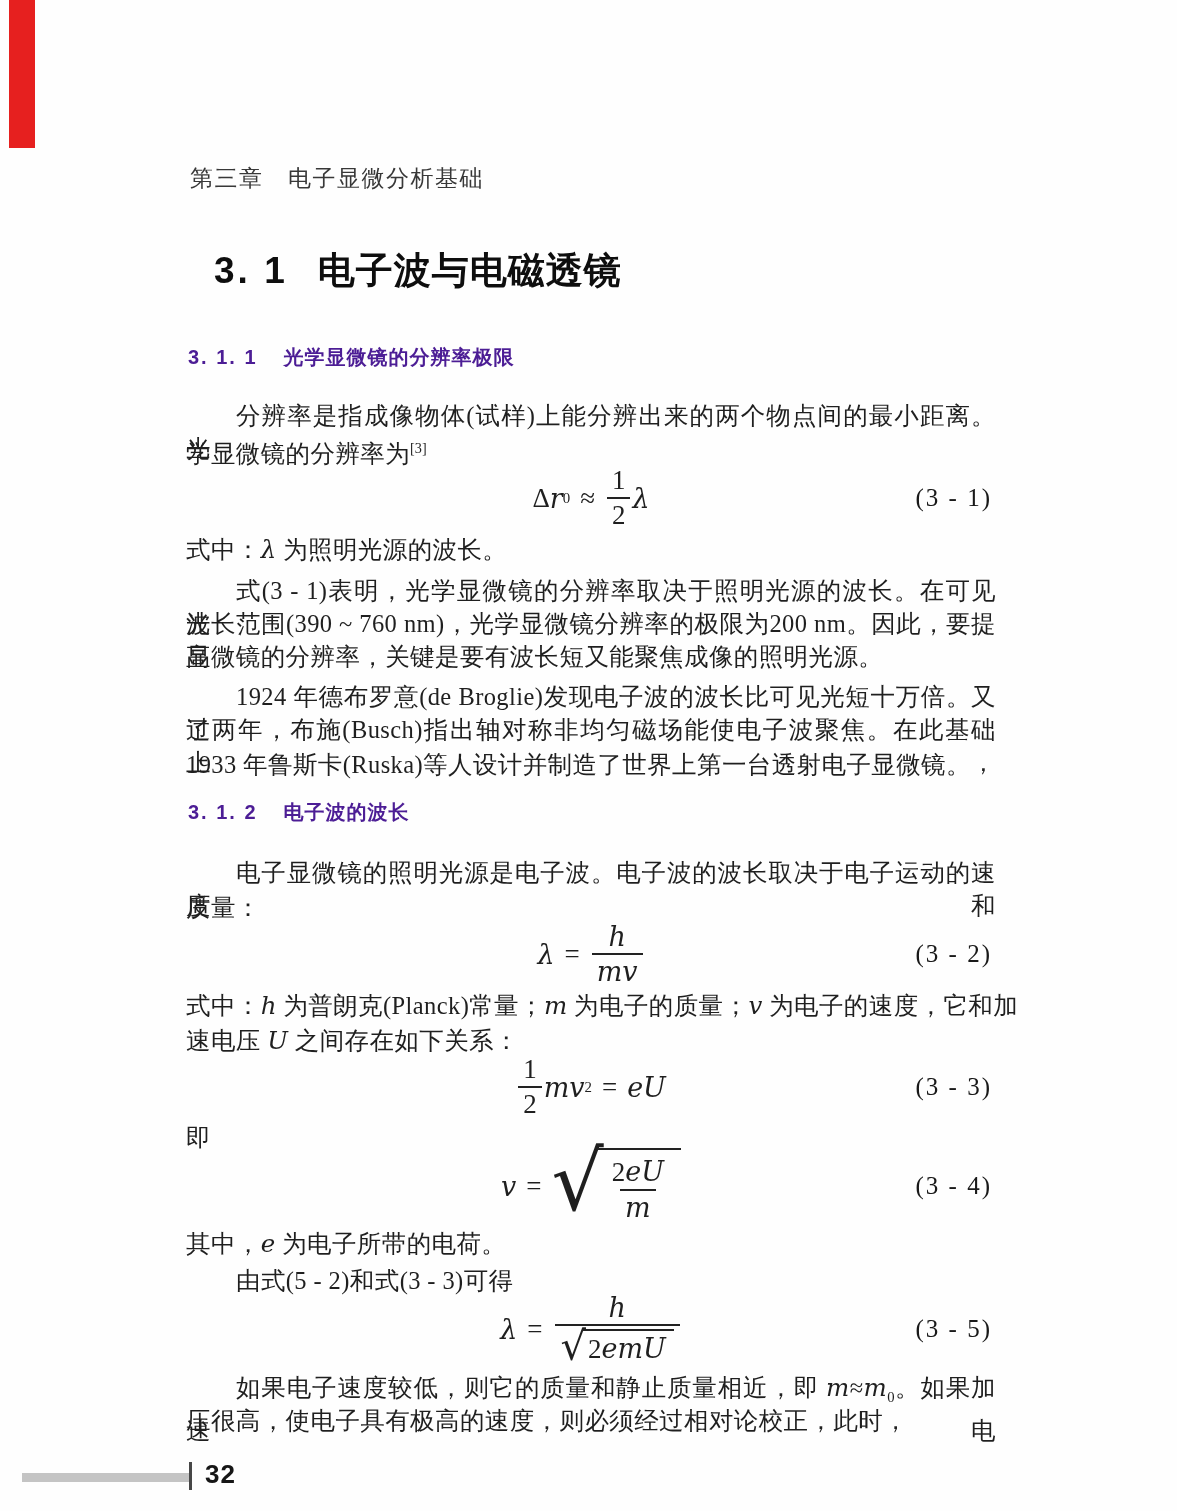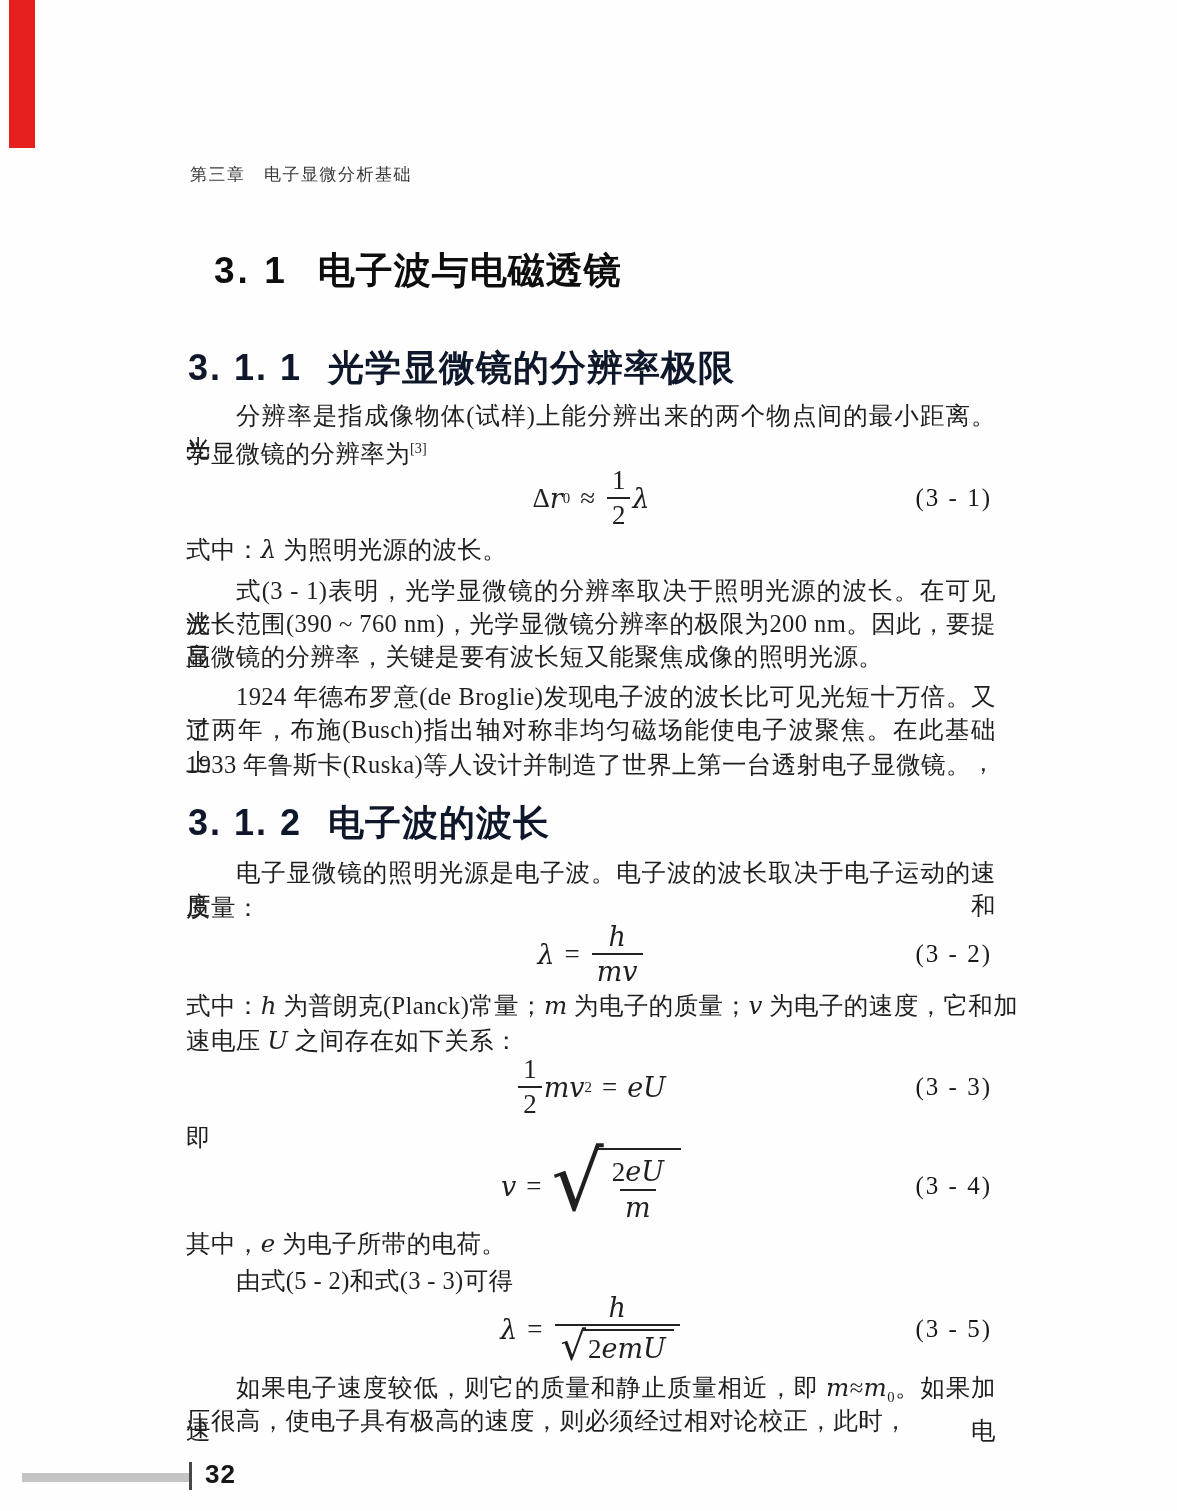--- a/index.html
+++ b/index.html
@@ -18,33 +18,33 @@
     overflow:hidden;
     font-family:"Liberation Serif","DejaVu Serif",serif;
     color:var(--text_ink);
   }
   .redbar{
     position:absolute;left:9px;top:0;width:26px;height:148px;
     background:var(--accent_red);
   }
   .chapter-header{
     position:absolute;left:190px;top:163px;
-    font-size:17px;color:#383838;letter-spacing:1.5px;
+    font-size:23px;color:#383838;letter-spacing:1.5px;
     font-family:"Liberation Serif","DejaVu Serif",serif;
   }
   .h1{
     position:absolute;left:188px;top:246px;
     font-family:"Liberation Sans","DejaVu Sans",sans-serif;
     font-weight:bold;font-size:37px;color:#0e0e0e;letter-spacing:1px;
   }
   .h1 .num{margin-right:30px;letter-spacing:3px;margin-left:26px;}
   .h2{
     position:absolute;left:188px;
     font-family:"Liberation Sans","DejaVu Sans",sans-serif;
-    font-weight:bold;font-size:36px;color:#0f172a;letter-spacing:1px;
+    font-weight:bold;font-size:20px;color:#4c1d95;letter-spacing:1px;
   }
   .h2 .num{margin-right:26px;letter-spacing:2px;}
   .h2.s111{top:344px;}
   .h2.s112{top:799px;}
   .line{
     position:absolute;left:186px;width:810px;
     font-size:24.5px;line-height:33px;
     letter-spacing:0.4px;
     white-space:nowrap;
   }

